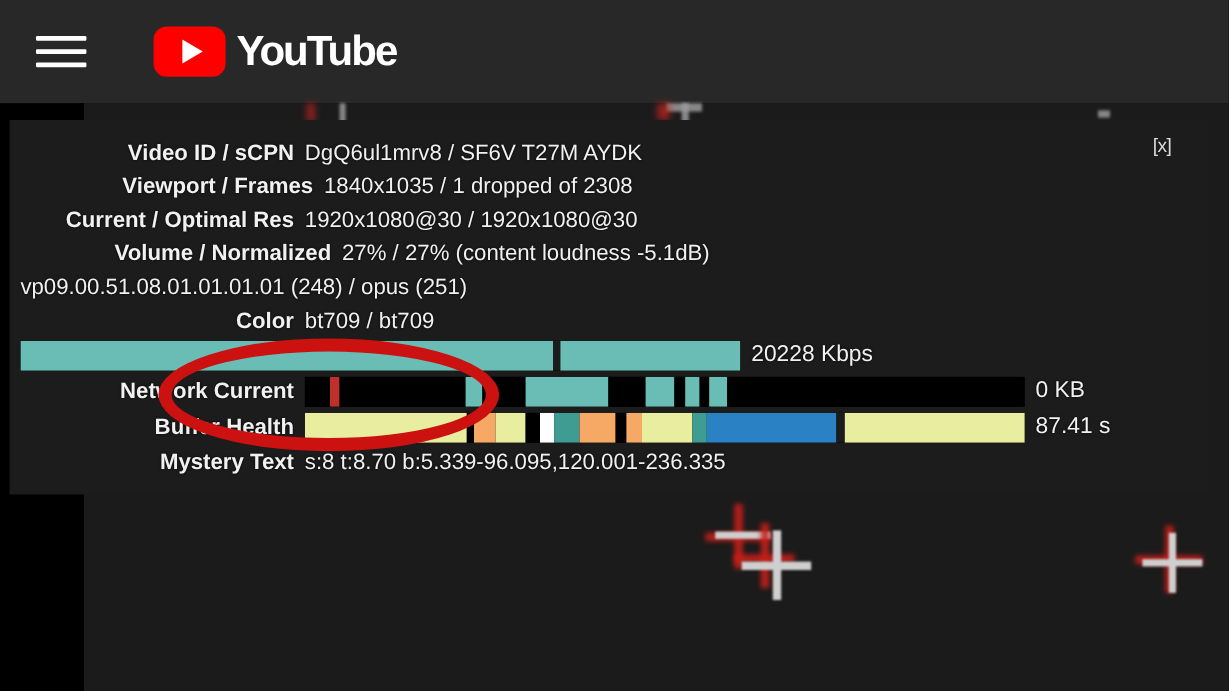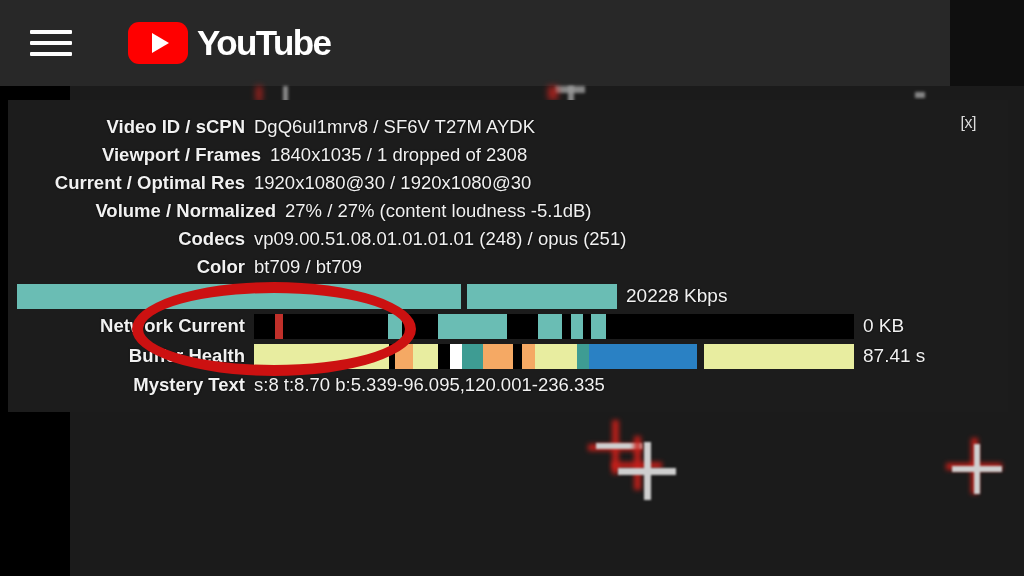--- a/index.html
+++ b/index.html
@@ -1,20 +1,20 @@
 <!DOCTYPE html>
 <html><head>
 <meta charset="utf-8">
 <style>
   html,body{margin:0;padding:0;background:#0f0f0f;}
   body{width:1024px;height:576px;overflow:hidden;position:relative;
        font-family:"Liberation Sans",sans-serif;}
 
   
-  #header{position:absolute;left:0;top:0;width:950px;height:86px;
+  #header{position:absolute;left:0;top:0;width:1024px;height:86px;
           background:#282828;display:flex;align-items:center;}
   #menu-btn{margin-left:30px;width:42px;height:42px;display:flex;flex-direction:column;
             justify-content:center;gap:7px;cursor:pointer;}
   #menu-btn i{display:block;height:4px;background:#fff;border-radius:1px;}
   #logo{margin-left:56px;display:flex;align-items:center;gap:9px;cursor:pointer;}
   #logo-mark{width:60px;height:42px;background:#ff0000;border-radius:11px;
              display:flex;align-items:center;justify-content:center;}
   #logo-tri{width:0;height:0;border-left:17px solid #fff;border-top:10px solid transparent;
             border-bottom:10px solid transparent;margin-left:5px;}
   #logo-text{color:#fff;font-size:35px;font-weight:bold;letter-spacing:-1.6px;}
@@ -117,21 +117,20 @@
     </div>
     <div class="row" style="top:70px;">
       <span class="lbl">Current / Optimal Res</span>
       <span class="val">1920x1080@30 / 1920x1080@30</span>
     </div>
     <div class="row" style="top:98px;padding-left:31px;">
       <span class="lbl">Volume / Normalized</span>
       <span class="val">27% / 27% (content loudness -5.1dB)</span>
     </div>
     <div class="row" style="top:126px;">
-      <span class="lbl">Codecs</span>
       <span class="val">vp09.00.51.08.01.01.01.01 (248) / opus (251)</span>
     </div>
     <div class="row" style="top:154px;">
       <span class="lbl">Color</span>
       <span class="val">bt709 / bt709</span>
     </div>
 
     <div class="barrow" style="top:182px;">
       <span class="bar">
           <span class="seg" style="width: 74%; background: rgb(106, 189, 180);"></span>

